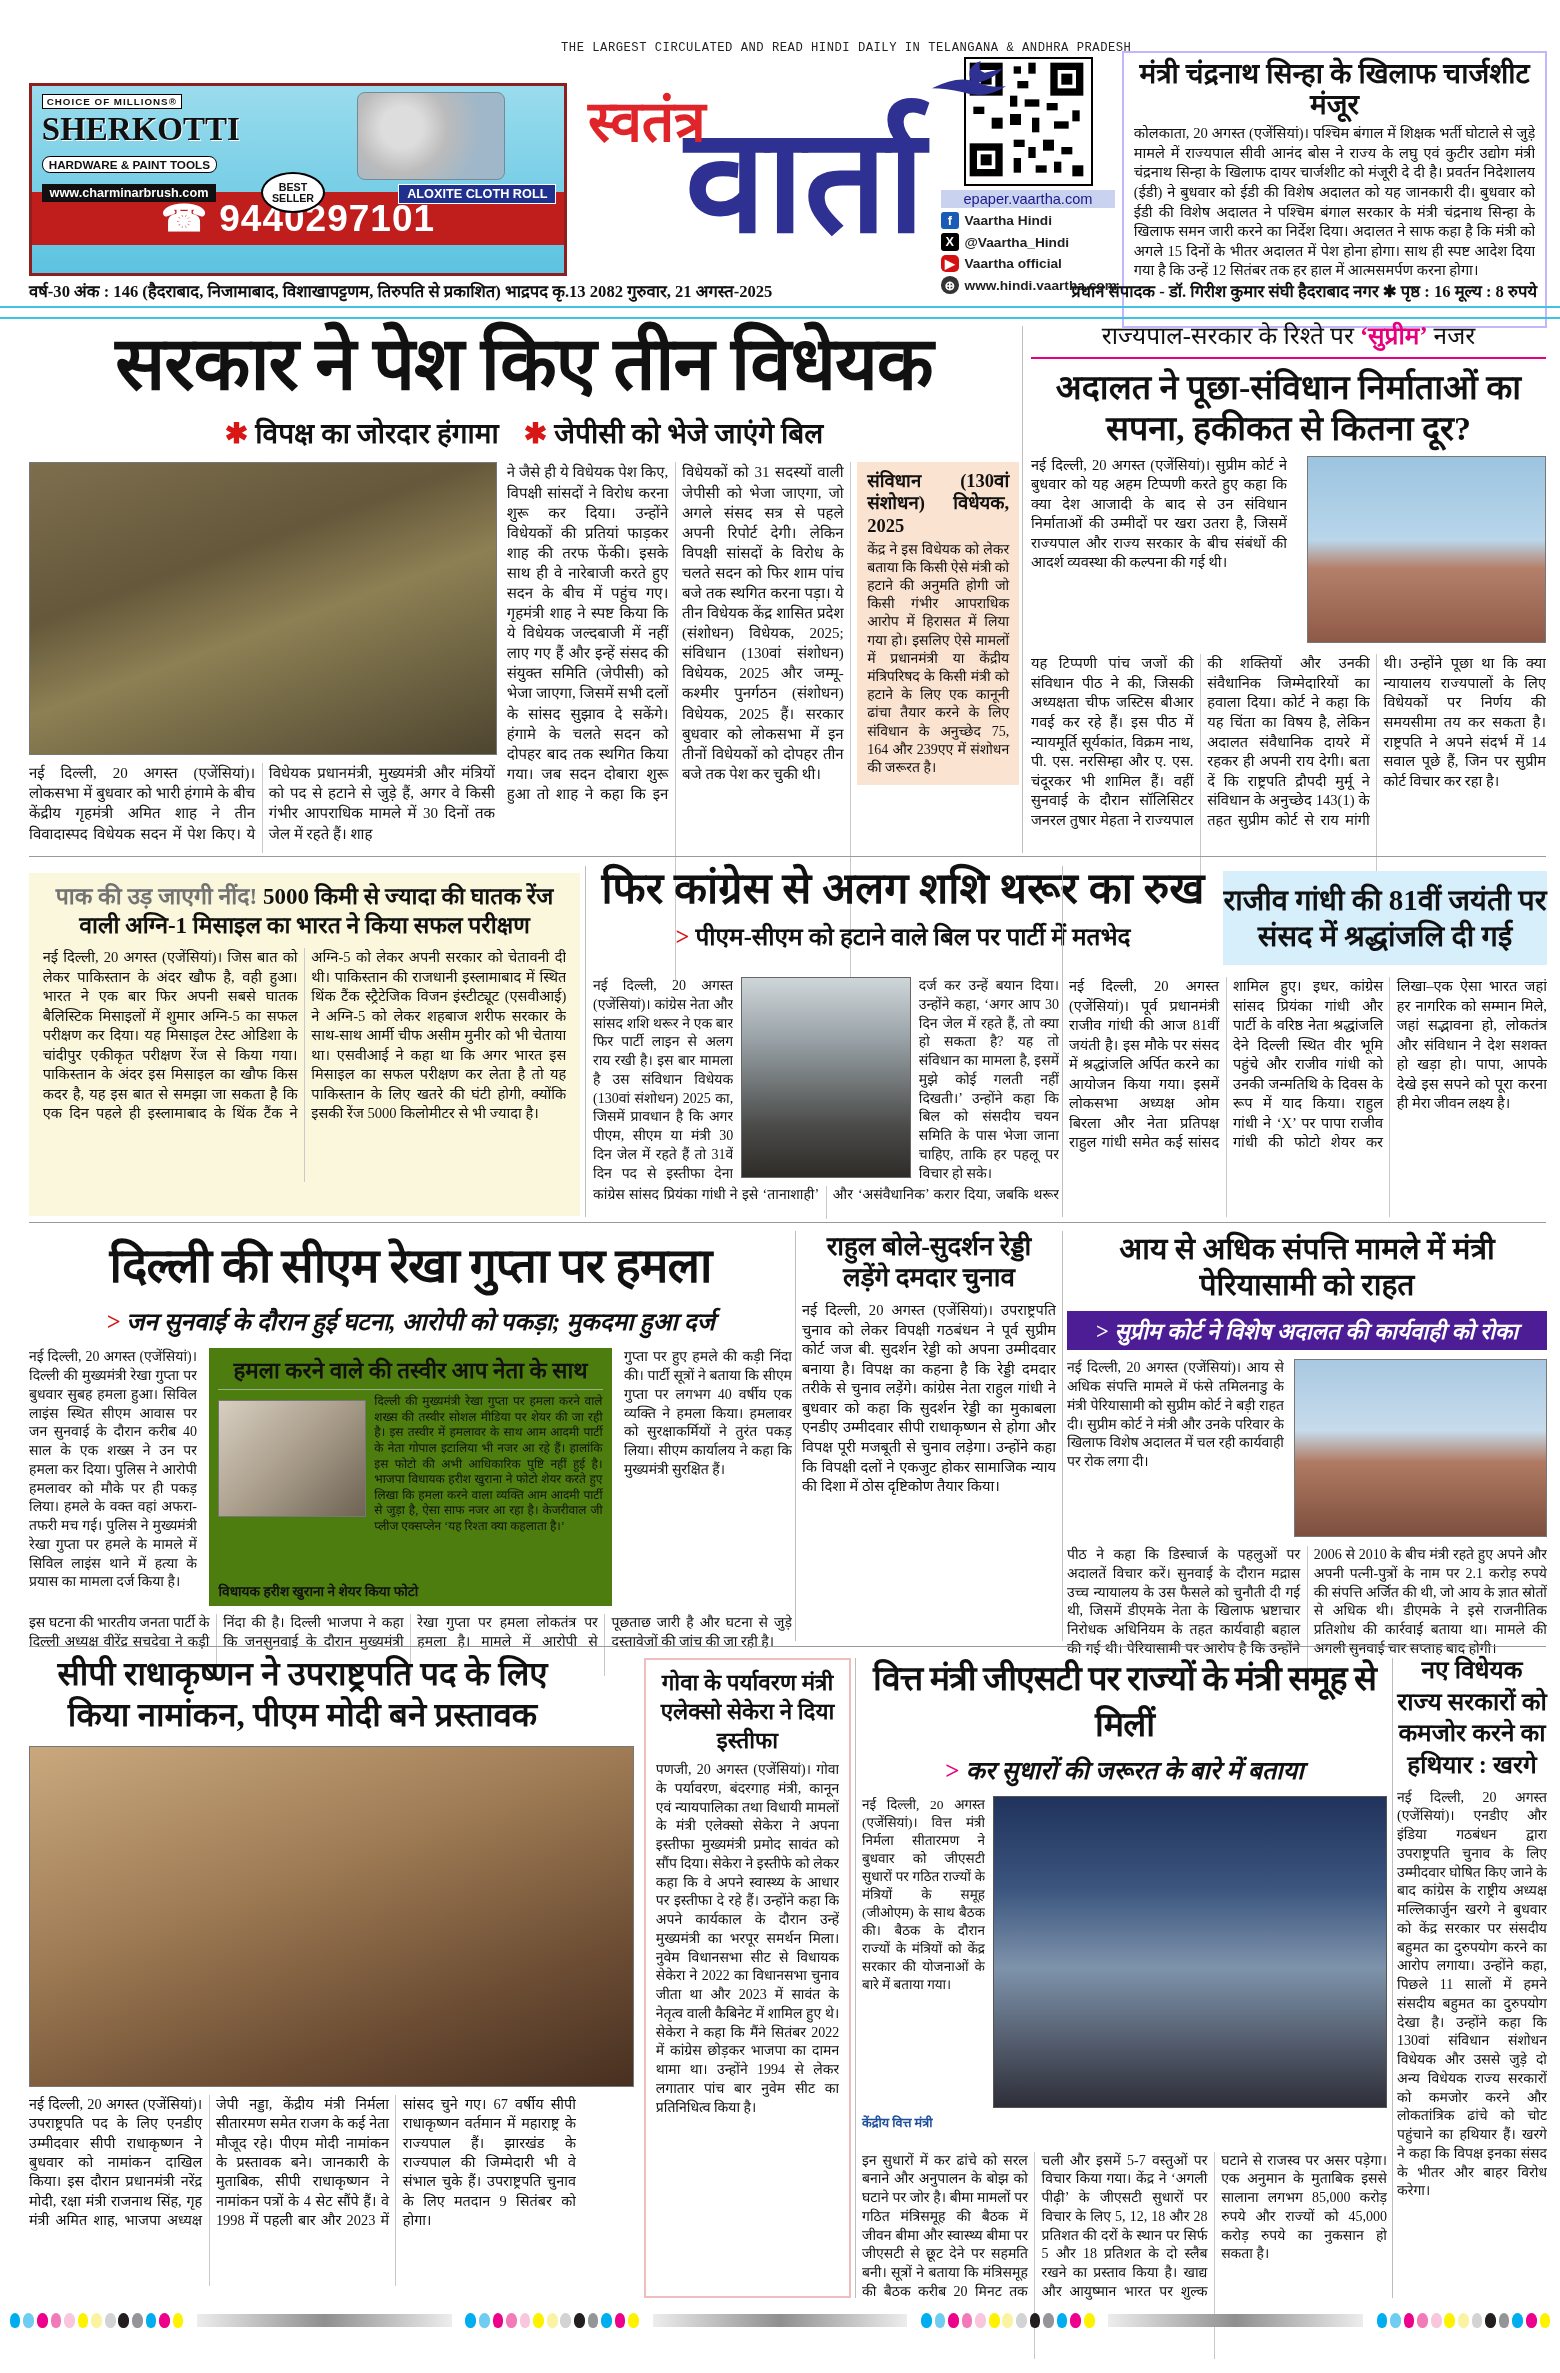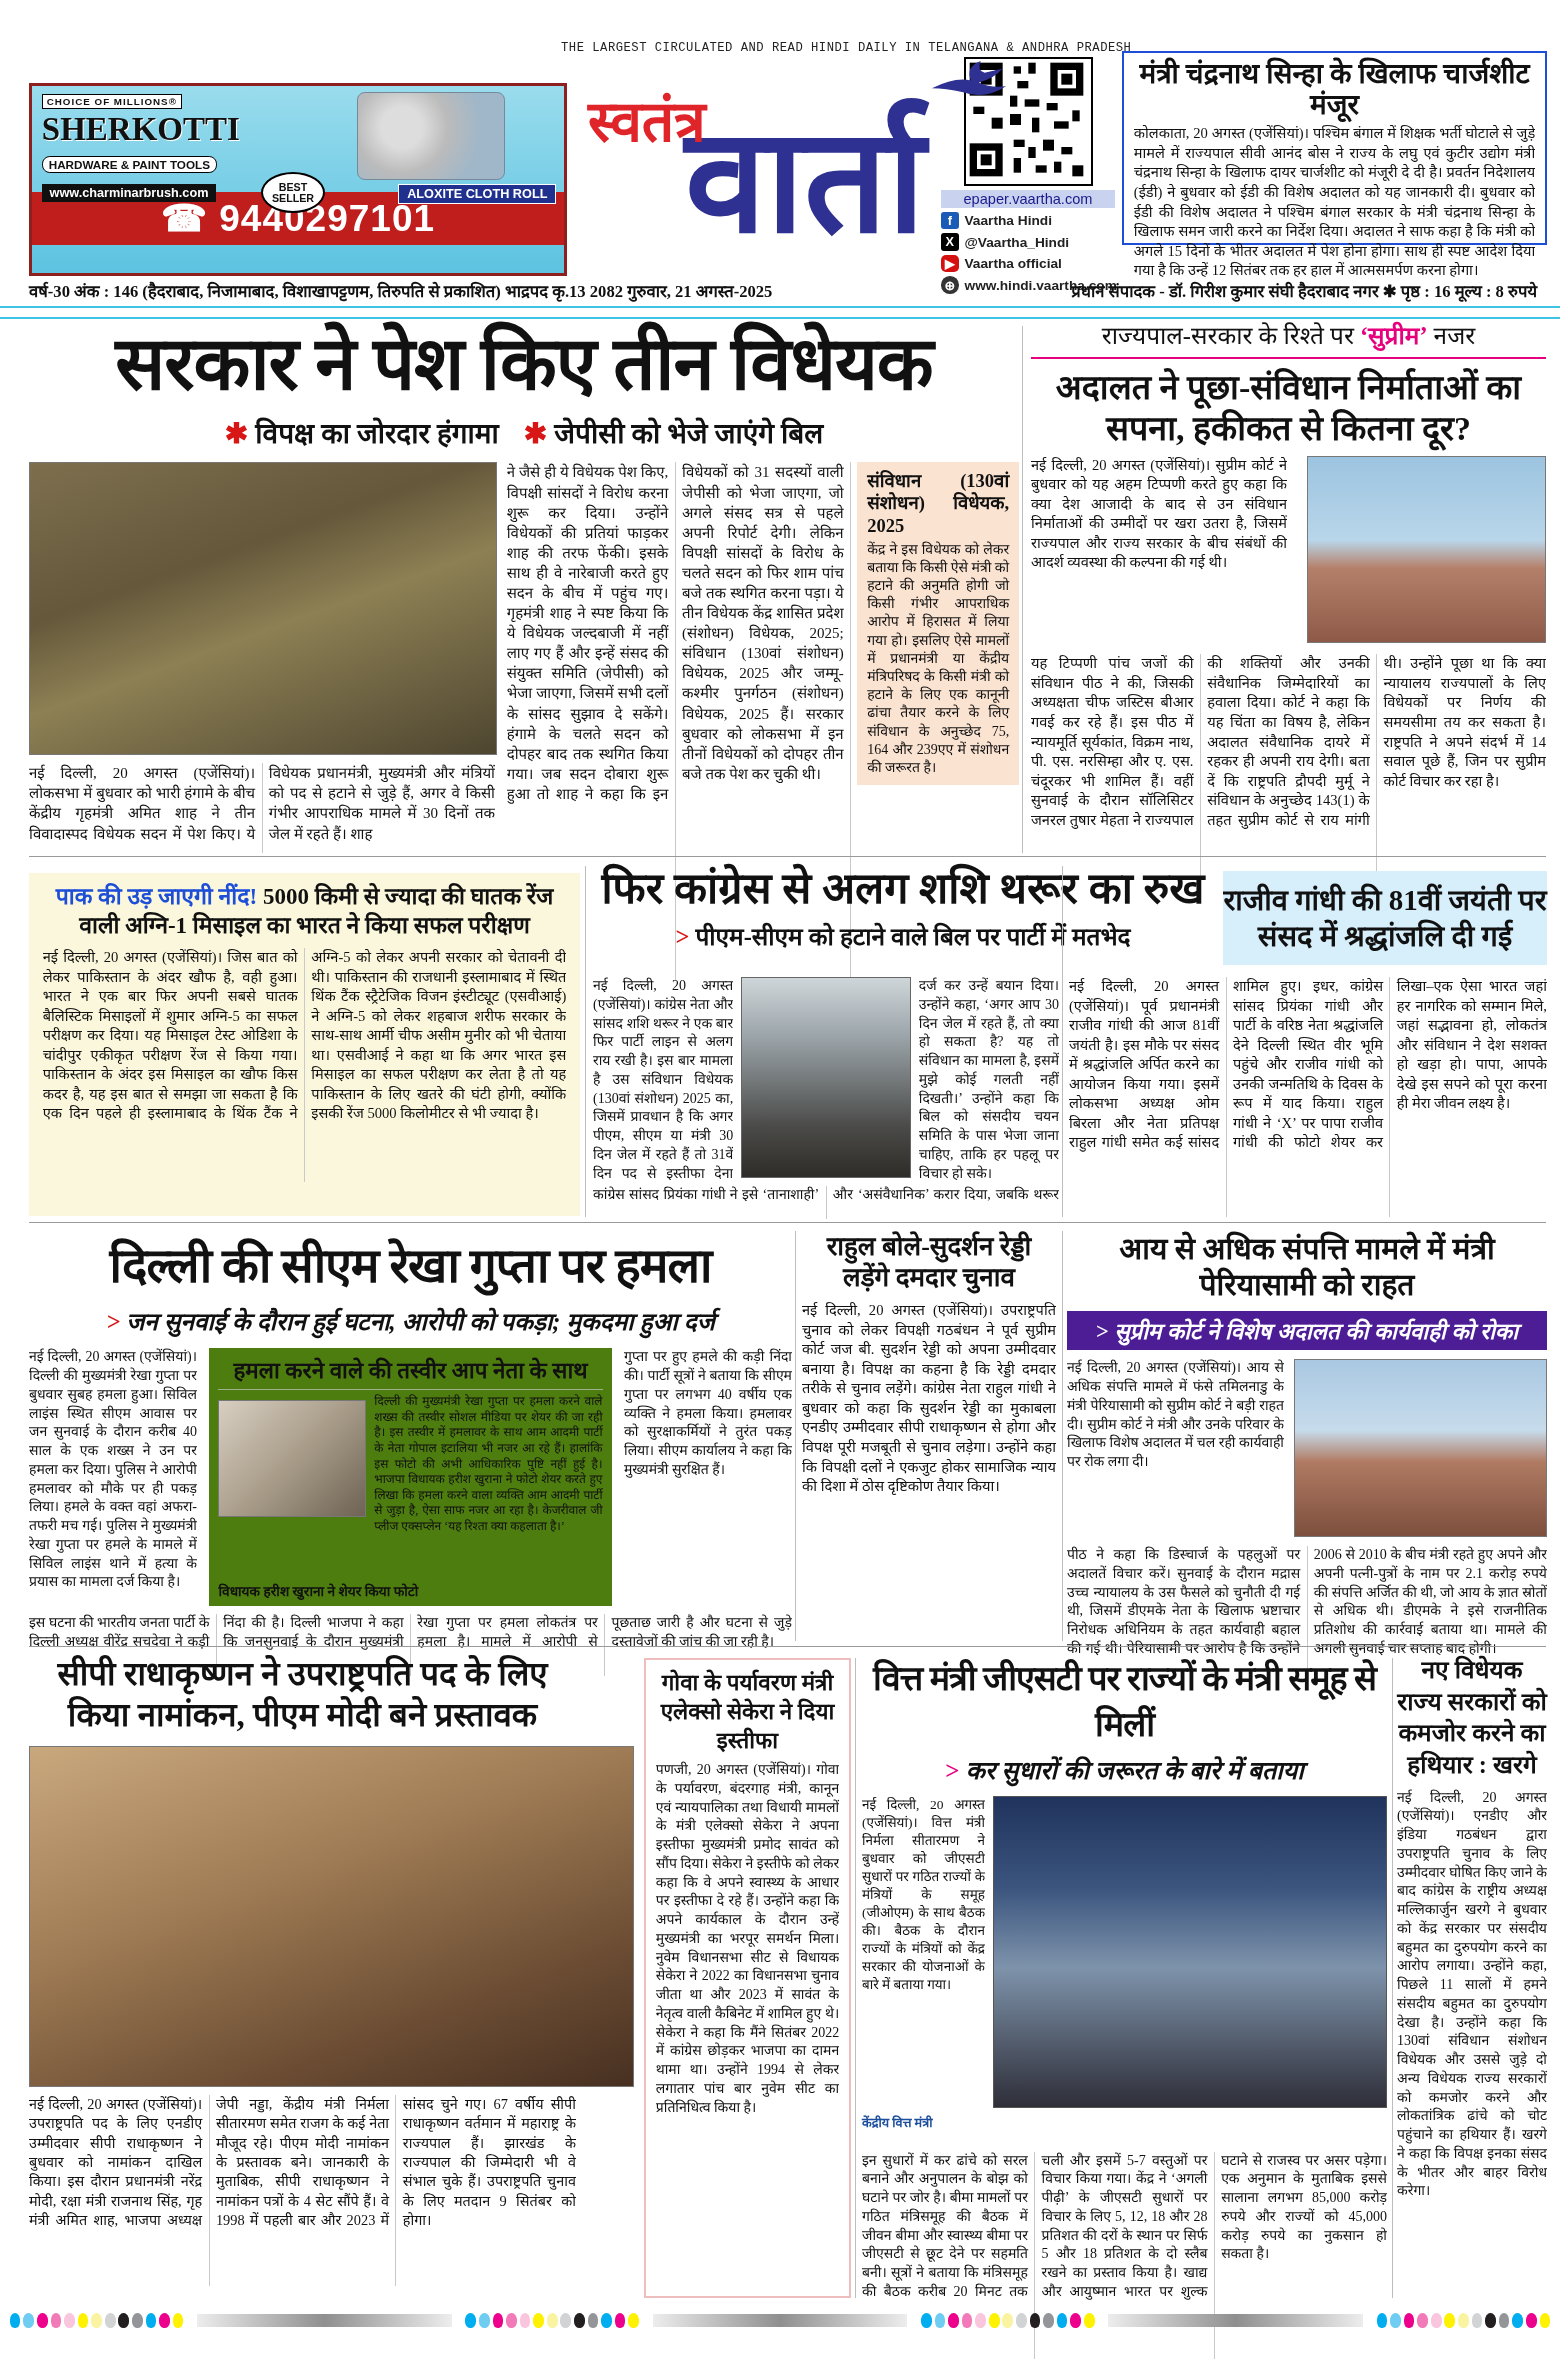--- a/index.html
+++ b/index.html
@@ -49,21 +49,21 @@
   .epaper{margin-top:3.9px;background:#c9d3ef;color:#1a1a8c;font-size:14.6px;text-align:center;padding:1px 2px;}
   .soc-row{display:flex;align-items:center;gap:5.9px;margin-top:3.9px;font-size:13.7px;font-weight:bold;color:#222;}
   .soc-ic{width:17.6px;height:17.6px;display:flex;align-items:center;justify-content:center;color:#fff;
           font-size:12.7px;font-weight:800;border-radius:2.9px;flex:0 0 17.6px;}
   .ic-fb{background:#1b5bb8;}
   .ic-x{background:#000;}
   .ic-yt{background:#d51010;border-radius:4.9px;}
   .ic-web{background:#333;border-radius:50%;}
 
   
-  #charge-box{left:1122px;top:51px;width:425px;height:194px;border:2px solid #1d4ed8;padding:5.9px 9.8px;box-sizing:border-box;}
+  #charge-box{left:1122px;top:51px;width:425px;height:277px;border:2px solid #c4b5fd;padding:5.9px 9.8px;box-sizing:border-box;}
   #charge-box h3{margin:0 0 3.9px 0;font-size:28px;text-align:center;font-weight:800;line-height:1.1;}
   #charge-box .body-txt{font-size:14.6px;}
 
   
   #dateline{left:29px;top:279px;width:1508px;display:flex;justify-content:space-between;
             font-size:16.6px;font-weight:bold;}
   #cyan-rule{left:0px;top:306px;width:1560px;height:8.8px;
              border-top:2.9px solid #3fc3e4;border-bottom:2.9px solid #3fc3e4;}
 
   
@@ -88,21 +88,21 @@
   #main-right h2{margin:7.8px 0 5.9px 0;font-size:34px;line-height:1.22;font-weight:800;text-align:center;}
   .sup-row{display:flex;gap:20px;}
   .sup-left{width:256px;flex:0 0 256px;height:191px;font-size:14.6px;}
   .sup-photo{flex:1;height:185px;background:
       linear-gradient(180deg,#9cc4e0 0%,#b9d6ea 45%,#b5806a 60%,#8e5a48 100%);border:1px solid #777;}
   .sup-bottom{margin-top:7.8px;height:230px;font-size:14.6px;}
 
   
   #agni{left:29px;top:873px;width:551px;height:343px;background:#fbf7dc;padding:9.8px 13.7px;box-sizing:border-box;}
   #agni .t{font-size:23px;font-weight:800;line-height:1.25;text-align:center;}
-  #agni .t .red{color:#1d4ed8;}
+  #agni .t .red{color:#737373;}
   #agni .body-txt{margin-top:7.8px;font-size:14.6px;height:234px;}
 
   #tharoor-head{left:593px;top:866px;width:620px;text-align:center;}
   #tharoor-head h2{margin:0;font-size:43px;font-weight:800;line-height:1.05;}
   .t-sub{font-size:24.4px;font-weight:800;margin-top:7.8px;}
   .arrow-red{color:#d81616;font-weight:800;}
   #tharoor-body{left:593px;top:977px;width:466px;}
   .t-flex{display:flex;gap:7.8px;}
   .t-col{flex:1;font-size:14px;height:203px;}
   .t-photo{flex:0 0 168px;height:199px;background:

